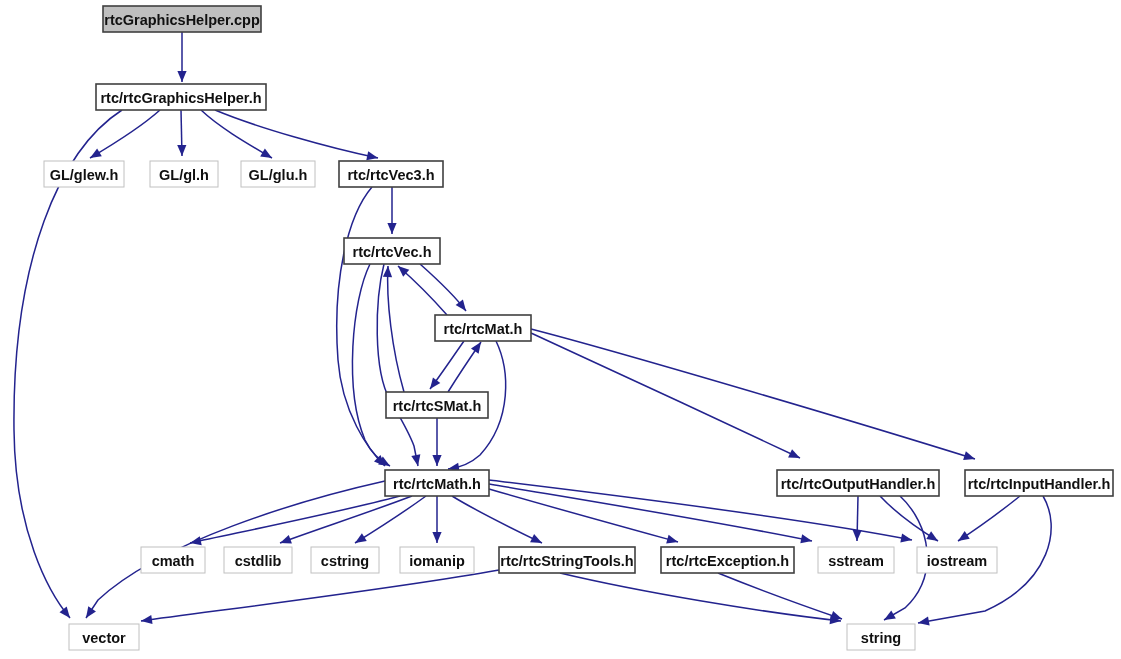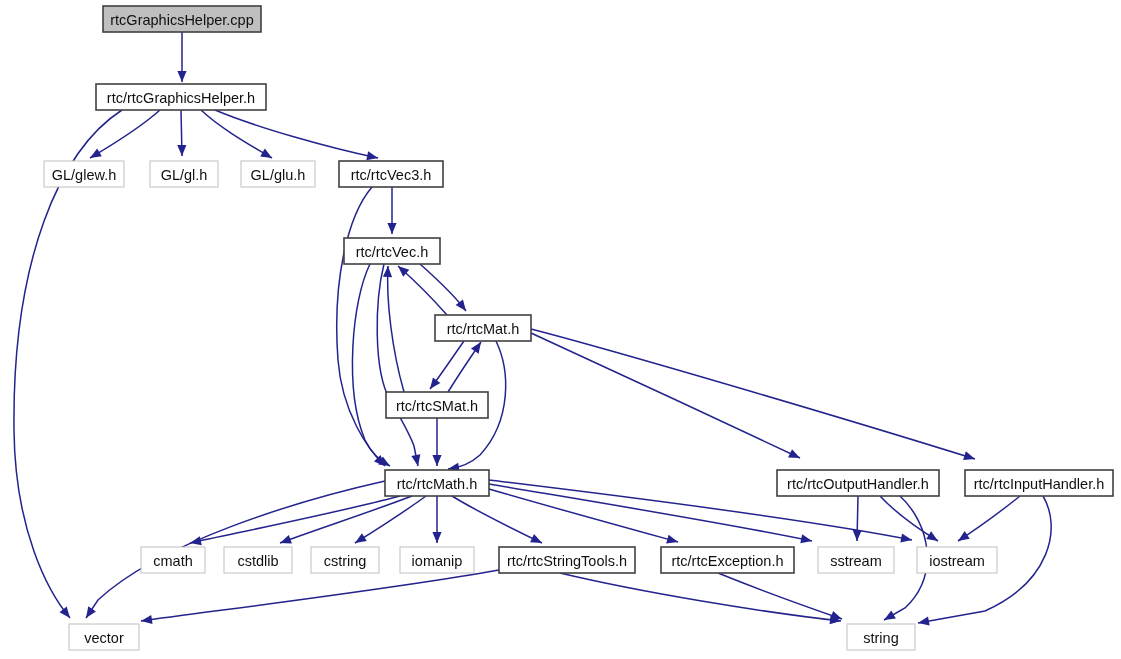--- a/index.html
+++ b/index.html
@@ -7,20 +7,21 @@
     padding: 0;
     background: #ffffff;
   }
   #graph-root {
     position: relative;
     width: 1121px;
     height: 659px;
     background: #ffffff;
     font-family: "Liberation Sans", sans-serif;
     overflow: hidden;
+    font-weight: bold;
   }
   svg#graph-svg {
     position: absolute;
     left: 0;
     top: 0;
     width: 1121px;
     height: 659px;
     display: block;
   }
   .node-rect {

